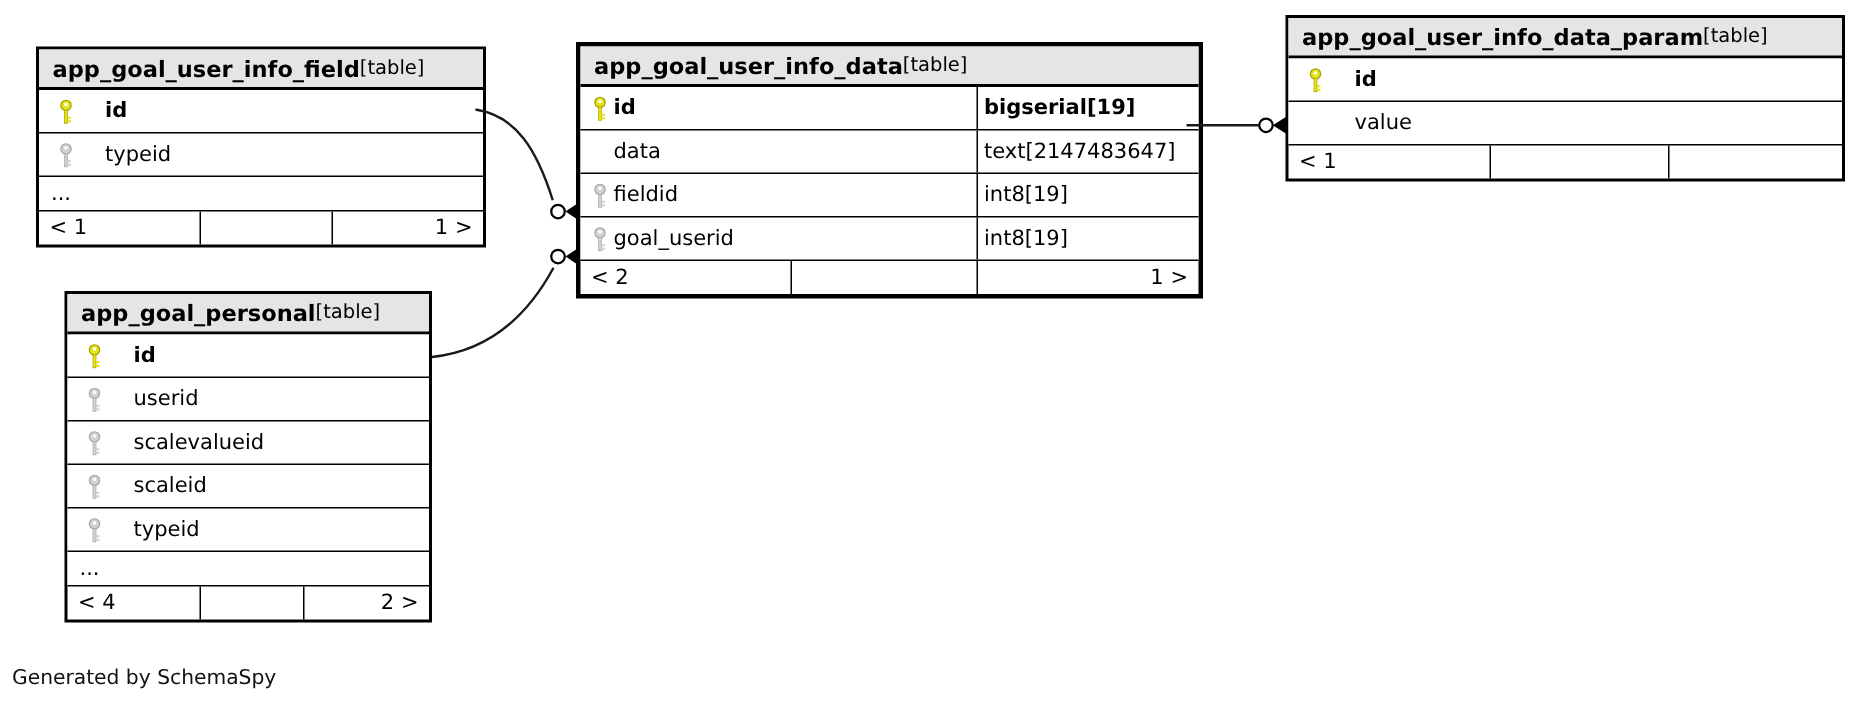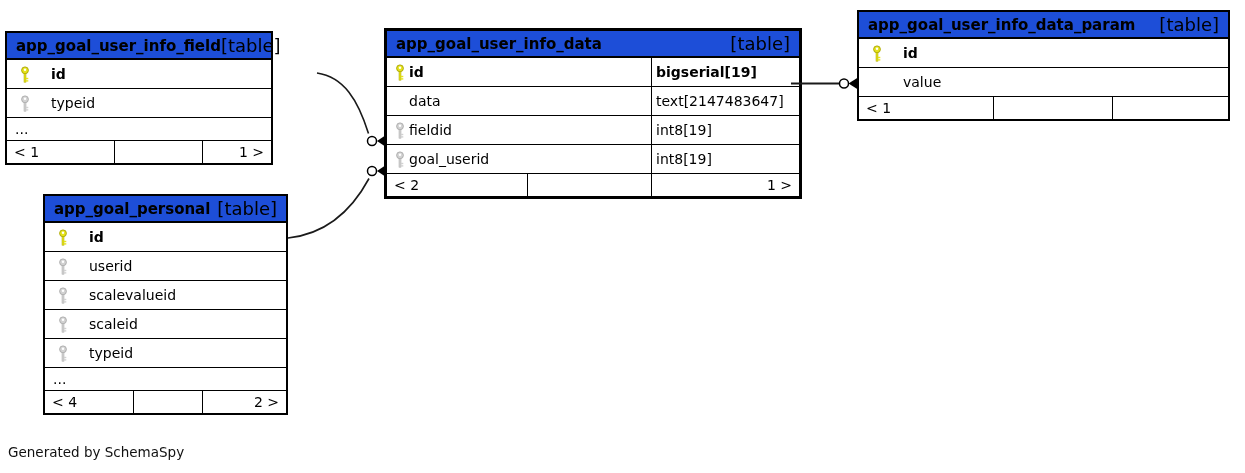--- a/index.html
+++ b/index.html
@@ -6,25 +6,25 @@
   #canvas{
     position:relative;width:1245px;height:473px;background:#ffffff;
     font-family:"DejaVu Sans", sans-serif;color:#000;overflow:hidden;
   }
   .db-table{
     position:absolute;background:#fff;border:2px solid #000;
     box-sizing:border-box;z-index:1;
   }
   .db-table.focus{border-width:3px;}
   .thead{
-    background:#1d4ed8;display:flex;justify-content:space-between;
+    background:#e5e5e5;display:flex;
     align-items:center;padding:0 9px;border-bottom:2px solid #000;height:25px;
   }
   .tname{font-weight:bold;font-size:15px;white-space:nowrap;}
-  .ttag{font-size:18px;white-space:nowrap;}
+  .ttag{font-size:13px;white-space:nowrap;}
   .trow{display:flex;align-items:center;border-top:1px solid #000;height:28px;background:#fff;}
   .thead + .trow{border-top:none;font-weight:bold;}
   .keyicon{width:10px;height:17px;margin-left:13px;display:inline-flex;flex:none;}
   .cname{margin-left:21px;font-size:14px;white-space:nowrap;}
   .compact .keyicon{margin-left:8px;}
   .compact .cname{margin-left:4px;}
   .ncell{display:flex;align-items:center;height:100%;flex:none;}
   .tcell{
     flex:1;height:100%;border-left:1px solid #000;display:flex;
     align-items:center;padding-left:4px;font-size:14px;white-space:nowrap;overflow:hidden;
@@ -37,21 +37,21 @@
   #edges{position:absolute;left:0;top:0;z-index:2;pointer-events:none;}
   #footnote{
     position:absolute;left:8px;top:444px;font-size:13.5px;color:#111;white-space:nowrap;
   }
 </style>
 </head>
 <body>
 
 <div id="canvas">
 
-  <div class="db-table" style="left:5px;top:31px;width:268px;">
+  <div class="db-table" style="left:24px;top:31px;width:300px;">
     <div class="thead">
       <span class="tname">app_goal_user_info_field</span>
       <span class="ttag">[table]</span>
     </div>
     <div class="trow">
       <span class="keyicon">
         <svg width="10" height="17" viewBox="0 0 10 17">
             <circle cx="5" cy="4.3" r="3.4" fill="#e6e31c" stroke="#a8a400" stroke-width="0.9"></circle>
             <circle cx="5" cy="3.7" r="1.2" fill="#ffffff"></circle>
             <rect x="4" y="7.4" width="2" height="8.8" fill="#e6e31c" stroke="#a8a400" stroke-width="0.5"></rect>

